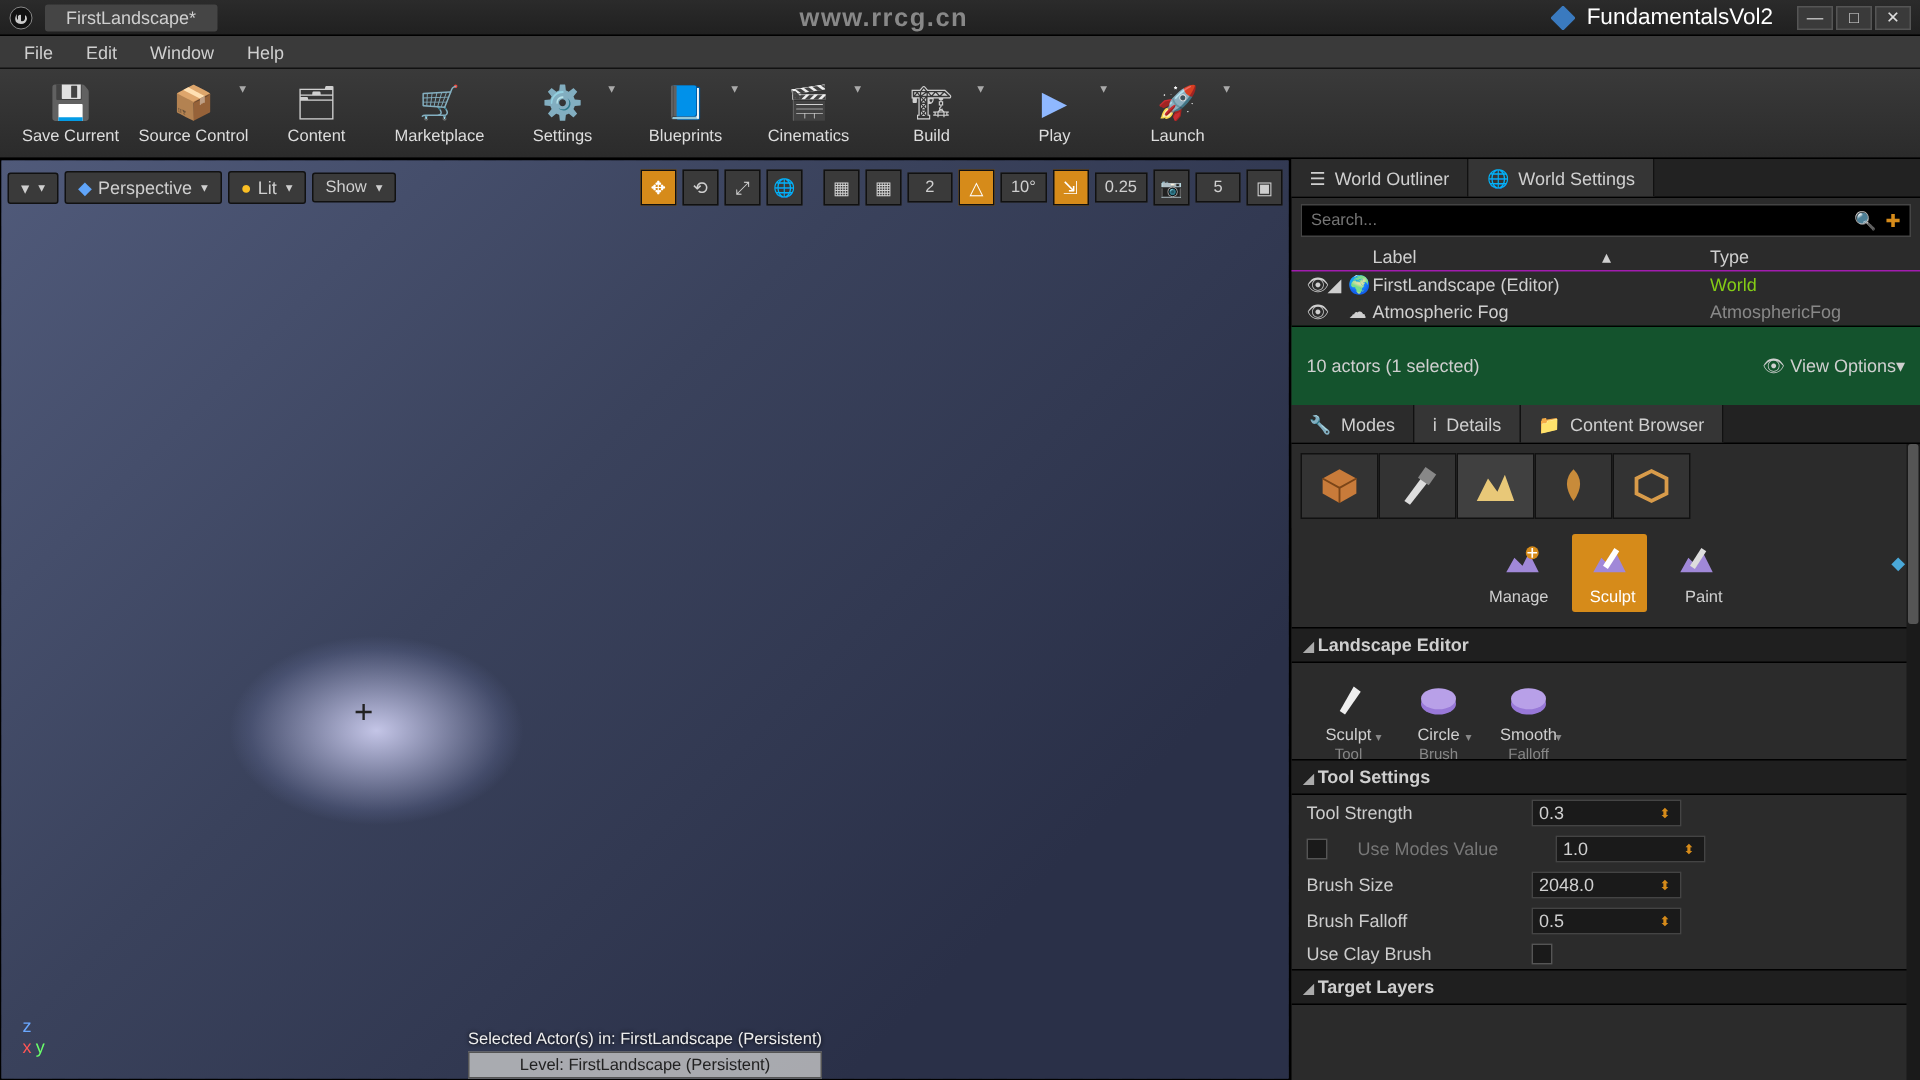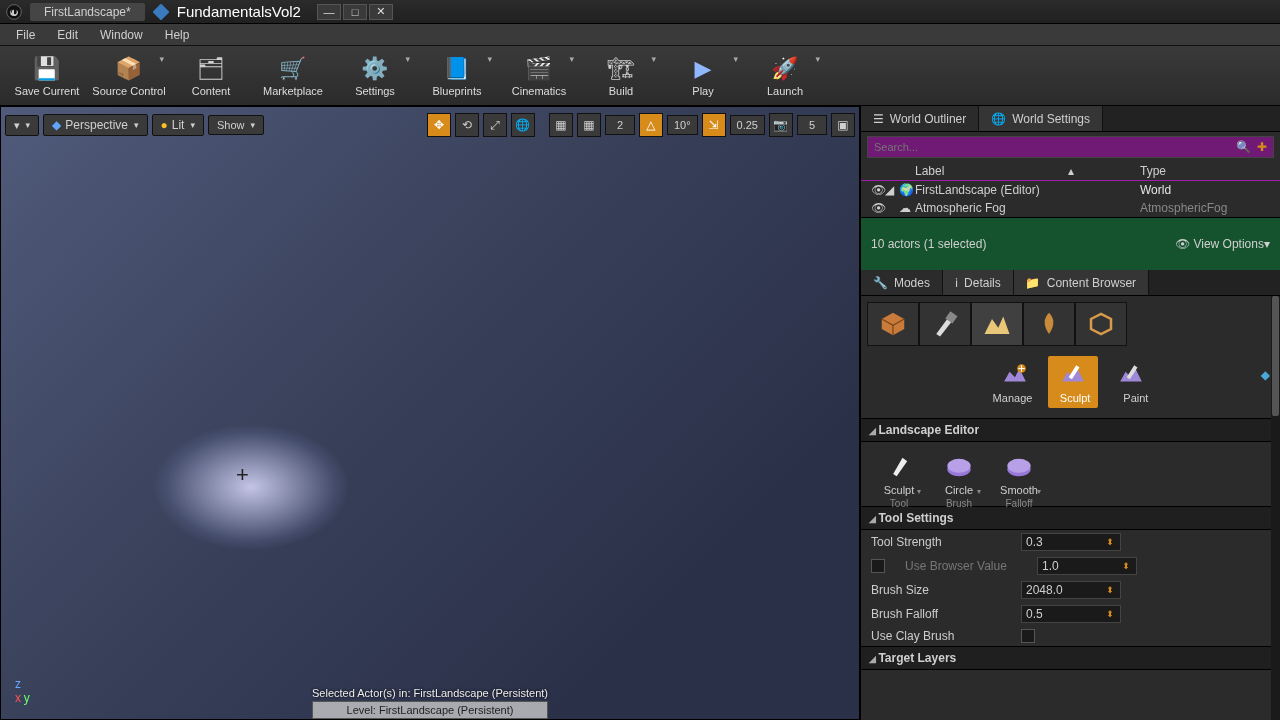--- a/index.html
+++ b/index.html
@@ -35,21 +35,21 @@
 .cross { position:absolute; left:235px; top:355px; font-size:22px; color:#222; font-weight:100; }
 .viewport-bottom { position:absolute; bottom:0; left:50%; transform:translateX(-50%); text-align:center; }
 .viewport-bottom .sa { color:#eee; text-shadow:0 0 3px #000; font-size:11px; margin-bottom:2px; }
 .viewport-bottom .lvl { background:rgba(200,200,200,0.8); color:#222; padding:2px 20px; border:1px solid #555; font-size:11px; }
 .axis { position:absolute; left:14px; bottom:14px; font-size:10px; }
 .axis .z { color:#6aa8ff; } .axis .x { color:#ff5555; } .axis .y { color:#6aff6a; }
 .rightcol { width:420px; background:#2b2b2b; display:flex; flex-direction:column; border-left:1px solid #000; }
 .rtabs { height:26px; display:flex; background:#222; border-bottom:1px solid #000; }
 .rtab { padding:4px 12px; display:flex; align-items:center; gap:6px; background:#353535; border-right:1px solid #111; font-size:11px; }
 .rtab.active { background:#2b2b2b; }
-.search { margin:4px 6px; height:22px; background:#701a75; border:1px solid #444; display:flex; align-items:center; padding:0 6px; }
+.search { margin:4px 6px; height:22px; background:#000000; border:1px solid #444; display:flex; align-items:center; padding:0 6px; }
 .search input { flex:1; background:transparent; border:none; color:#999; font-size:11px; outline:none; }
 .olhead { display:flex; padding:2px 10px; font-size:11px; color:#ddd; border-bottom:1px solid #a21caf;gap:16px; }
 .olhead .c1 {width:28px;} .olhead .c2 { flex:1; } .olhead .c3{width:130px;}
 .olrow { display:flex; align-items:center; padding:2px 10px; font-size:11px; }
 .olrow .eye{width:14px;} .olrow .tree{width:14px;} .olrow .ic{width:16px;}
 .olfoot { display:flex; justify-content:space-between; padding:19px 10px; font-size:11px; background:#14532d; border-top:1px solid #000; }
 .rtabs2 { height:26px; display:flex; background:#222; border-bottom:1px solid #000; }
 .modesbar { display:flex; gap:0; padding:6px; background:#2b2b2b; }
 .modebtn { width:52px;height:44px; background:#333; border:1px solid #111; display:flex;align-items:center;justify-content:center; }
 .modebtn.sel { background:#404040; }
@@ -80,20 +80,21 @@
 </style>
 </head>
 <body>
 
 <div class="titlebar">
   <svg class="logo" viewBox="0 0 24 24">
       <circle cx="12" cy="12" r="11" fill="#111" stroke="#888"></circle>
       <path d="M7 16 Q5 12 8 8 Q7 12 9 14 L9 10 Q11 8 12 9 L12 15 Q15 16 16 13 L16 9 Q18 10 18 13 Q17 18 12 18 Q9 18 7 16" fill="#ccc"></path>
     </svg>
   <div class="tabtitle">FirstLandscape*</div>
+  <div class="center">www.rrcg.cn</div>
   <svg width="16" height="16">
       <rect x="2" y="2" width="12" height="12" fill="#3a7abf" transform="rotate(45 8 8)"></rect>
     </svg>
   <div class="proj">FundamentalsVol2</div>
   <div class="winbtns">
     <div>—</div>
     <div>□</div>
     <div>✕</div>
   </div>
 </div>
@@ -216,21 +217,21 @@
       <div class="c1"></div>
         <div class="c2">Label</div>
         <span style="margin-right:50px">▴</span>
         <div class="c3">Type</div>
     </div>
     <div class="olrow">
       <span class="eye">👁</span>
         <span class="tree">◢</span>
         <span class="ic">🌍</span>
       <span style="flex:1">FirstLandscape (Editor)</span>
-        <span style="width:130px;color:#e5e5e5">World</span>
+        <span style="width:130px;color:#84cc16">World</span>
     </div>
     <div class="olrow">
       <span class="eye">👁</span>
         <span class="tree"></span>
         <span class="ic">☁</span>
       <span style="flex:1">Atmospheric Fog</span>
         <span style="width:130px;color:#888">AtmosphericFog</span>
     </div>
     <div class="olfoot">
       <span>10 actors (1 selected)</span>
@@ -353,21 +354,21 @@
     <div class="section-h">Tool Settings</div>
     <div class="prop">
           <div class="plabel">Tool Strength</div>
           <div class="spin">
             <span class="sv">0.3</span>
             <span class="sar">⬍</span>
           </div>
         </div>
     <div class="prop">
           <div class="chk"></div>
-          <div class="plabel dim" style="width:112px">Use Browser Value</div>
+          <div class="plabel dim" style="width:112px">Use Modes Value</div>
           <div class="spin">
             <span class="sv">1.0</span>
             <span class="sar">⬍</span>
           </div>
         </div>
 
     <div class="prop">
           <div class="plabel">Brush Size</div>
           <div class="spin">
             <span class="sv">2048.0</span>

